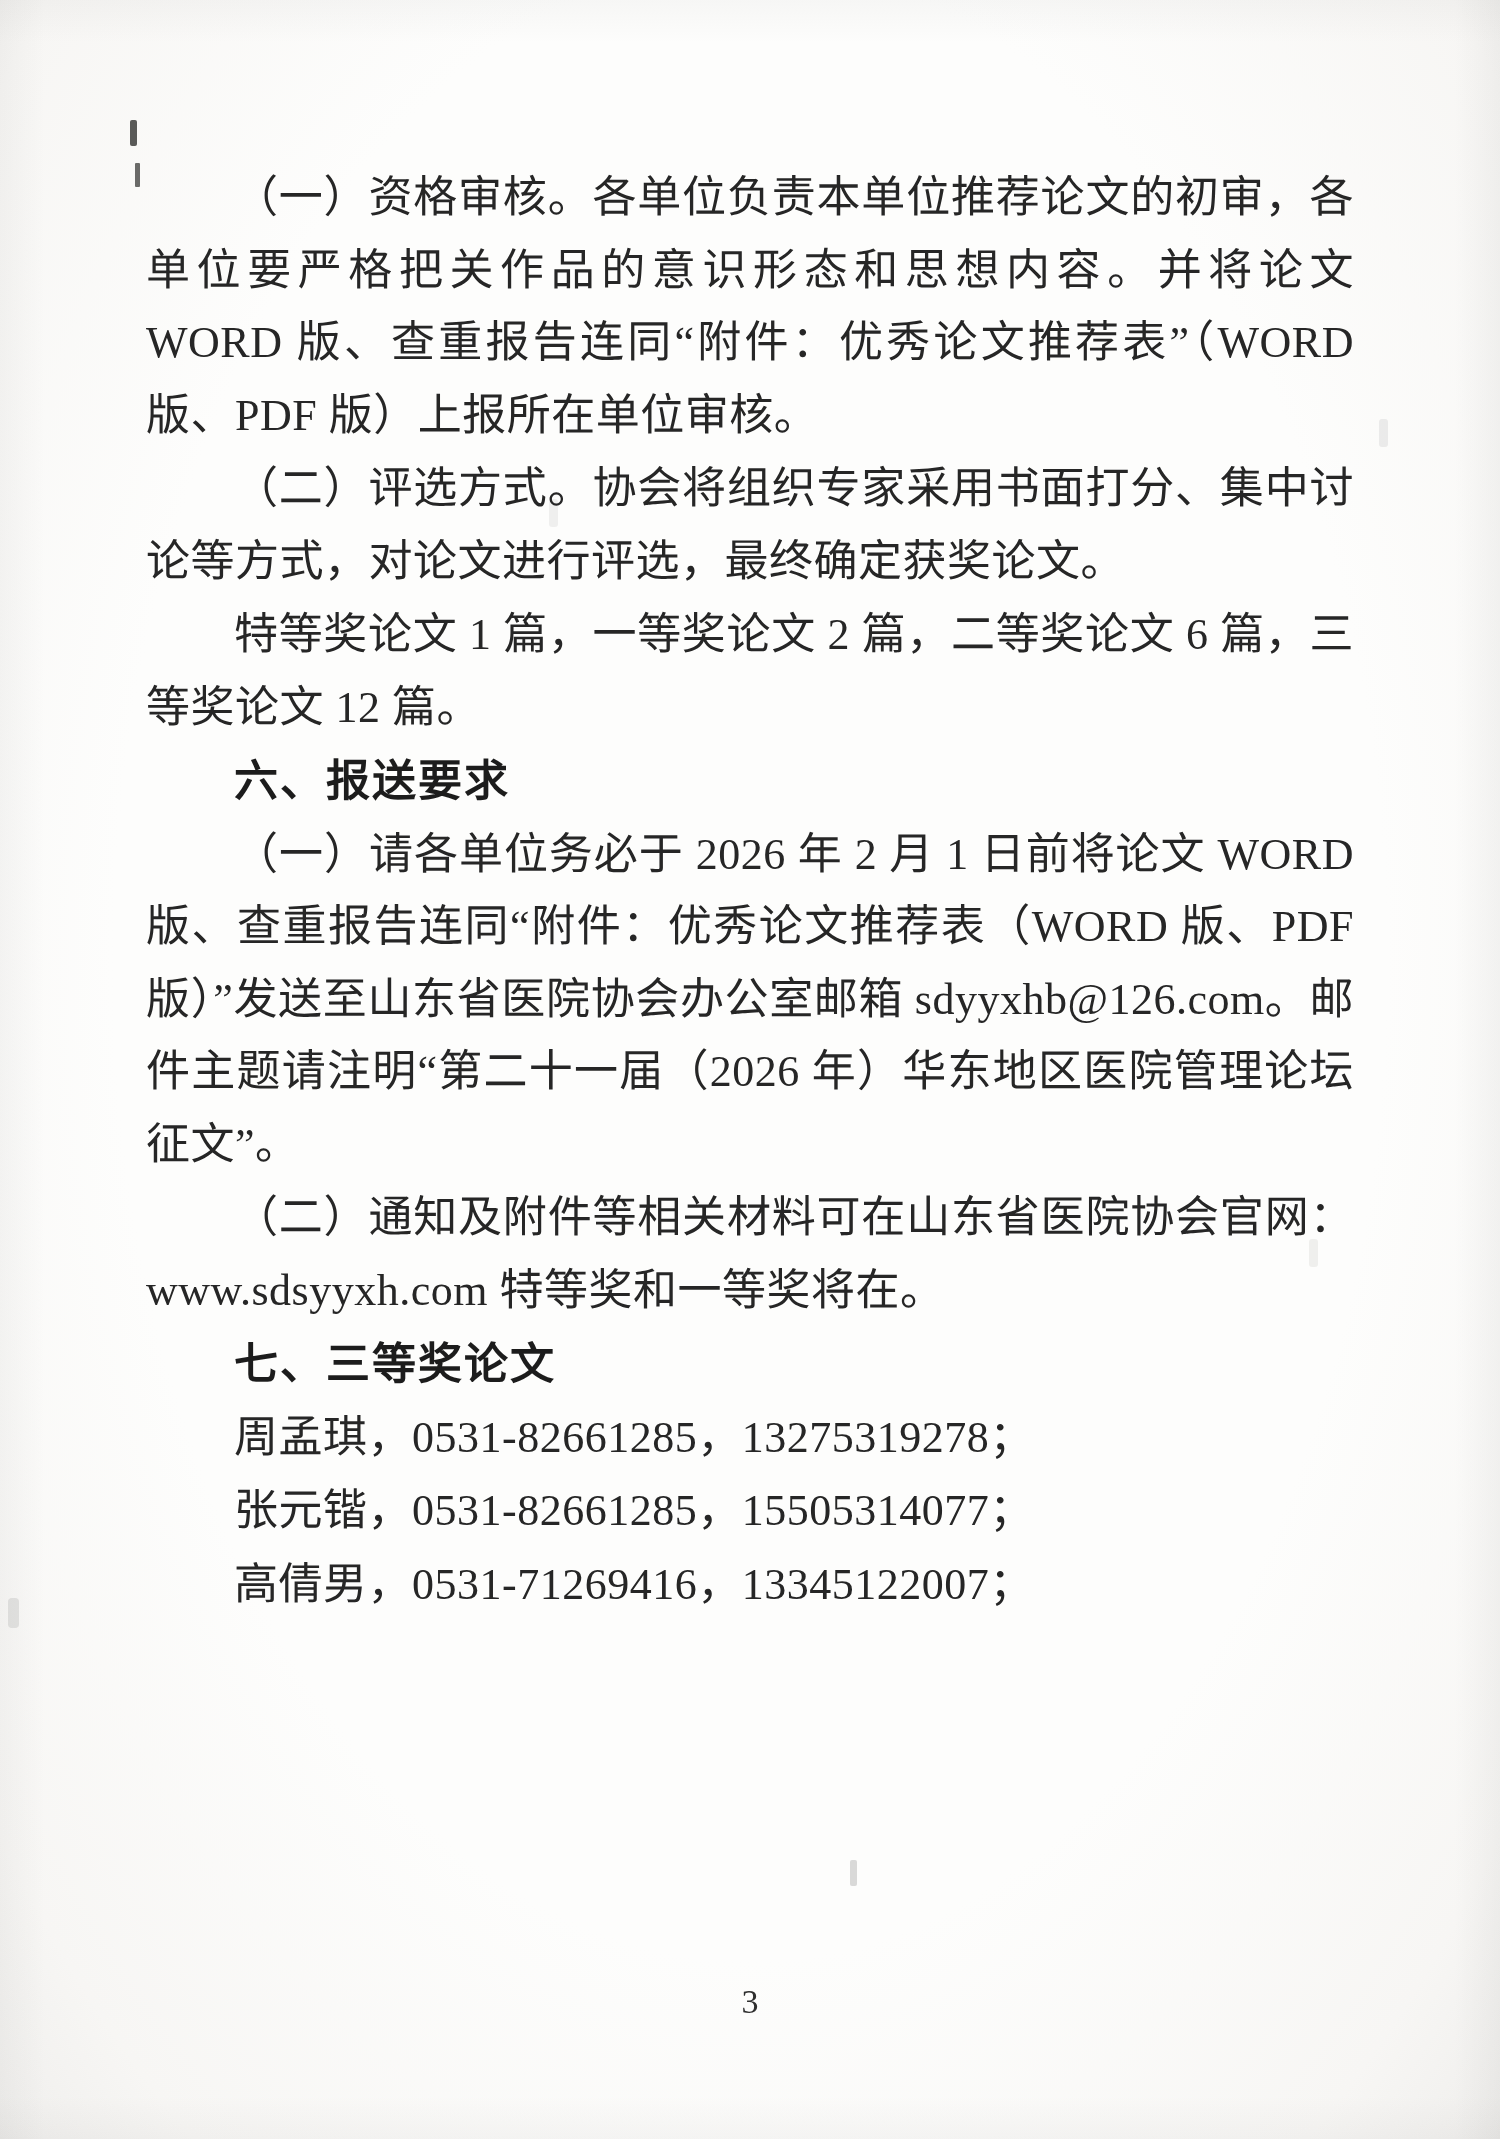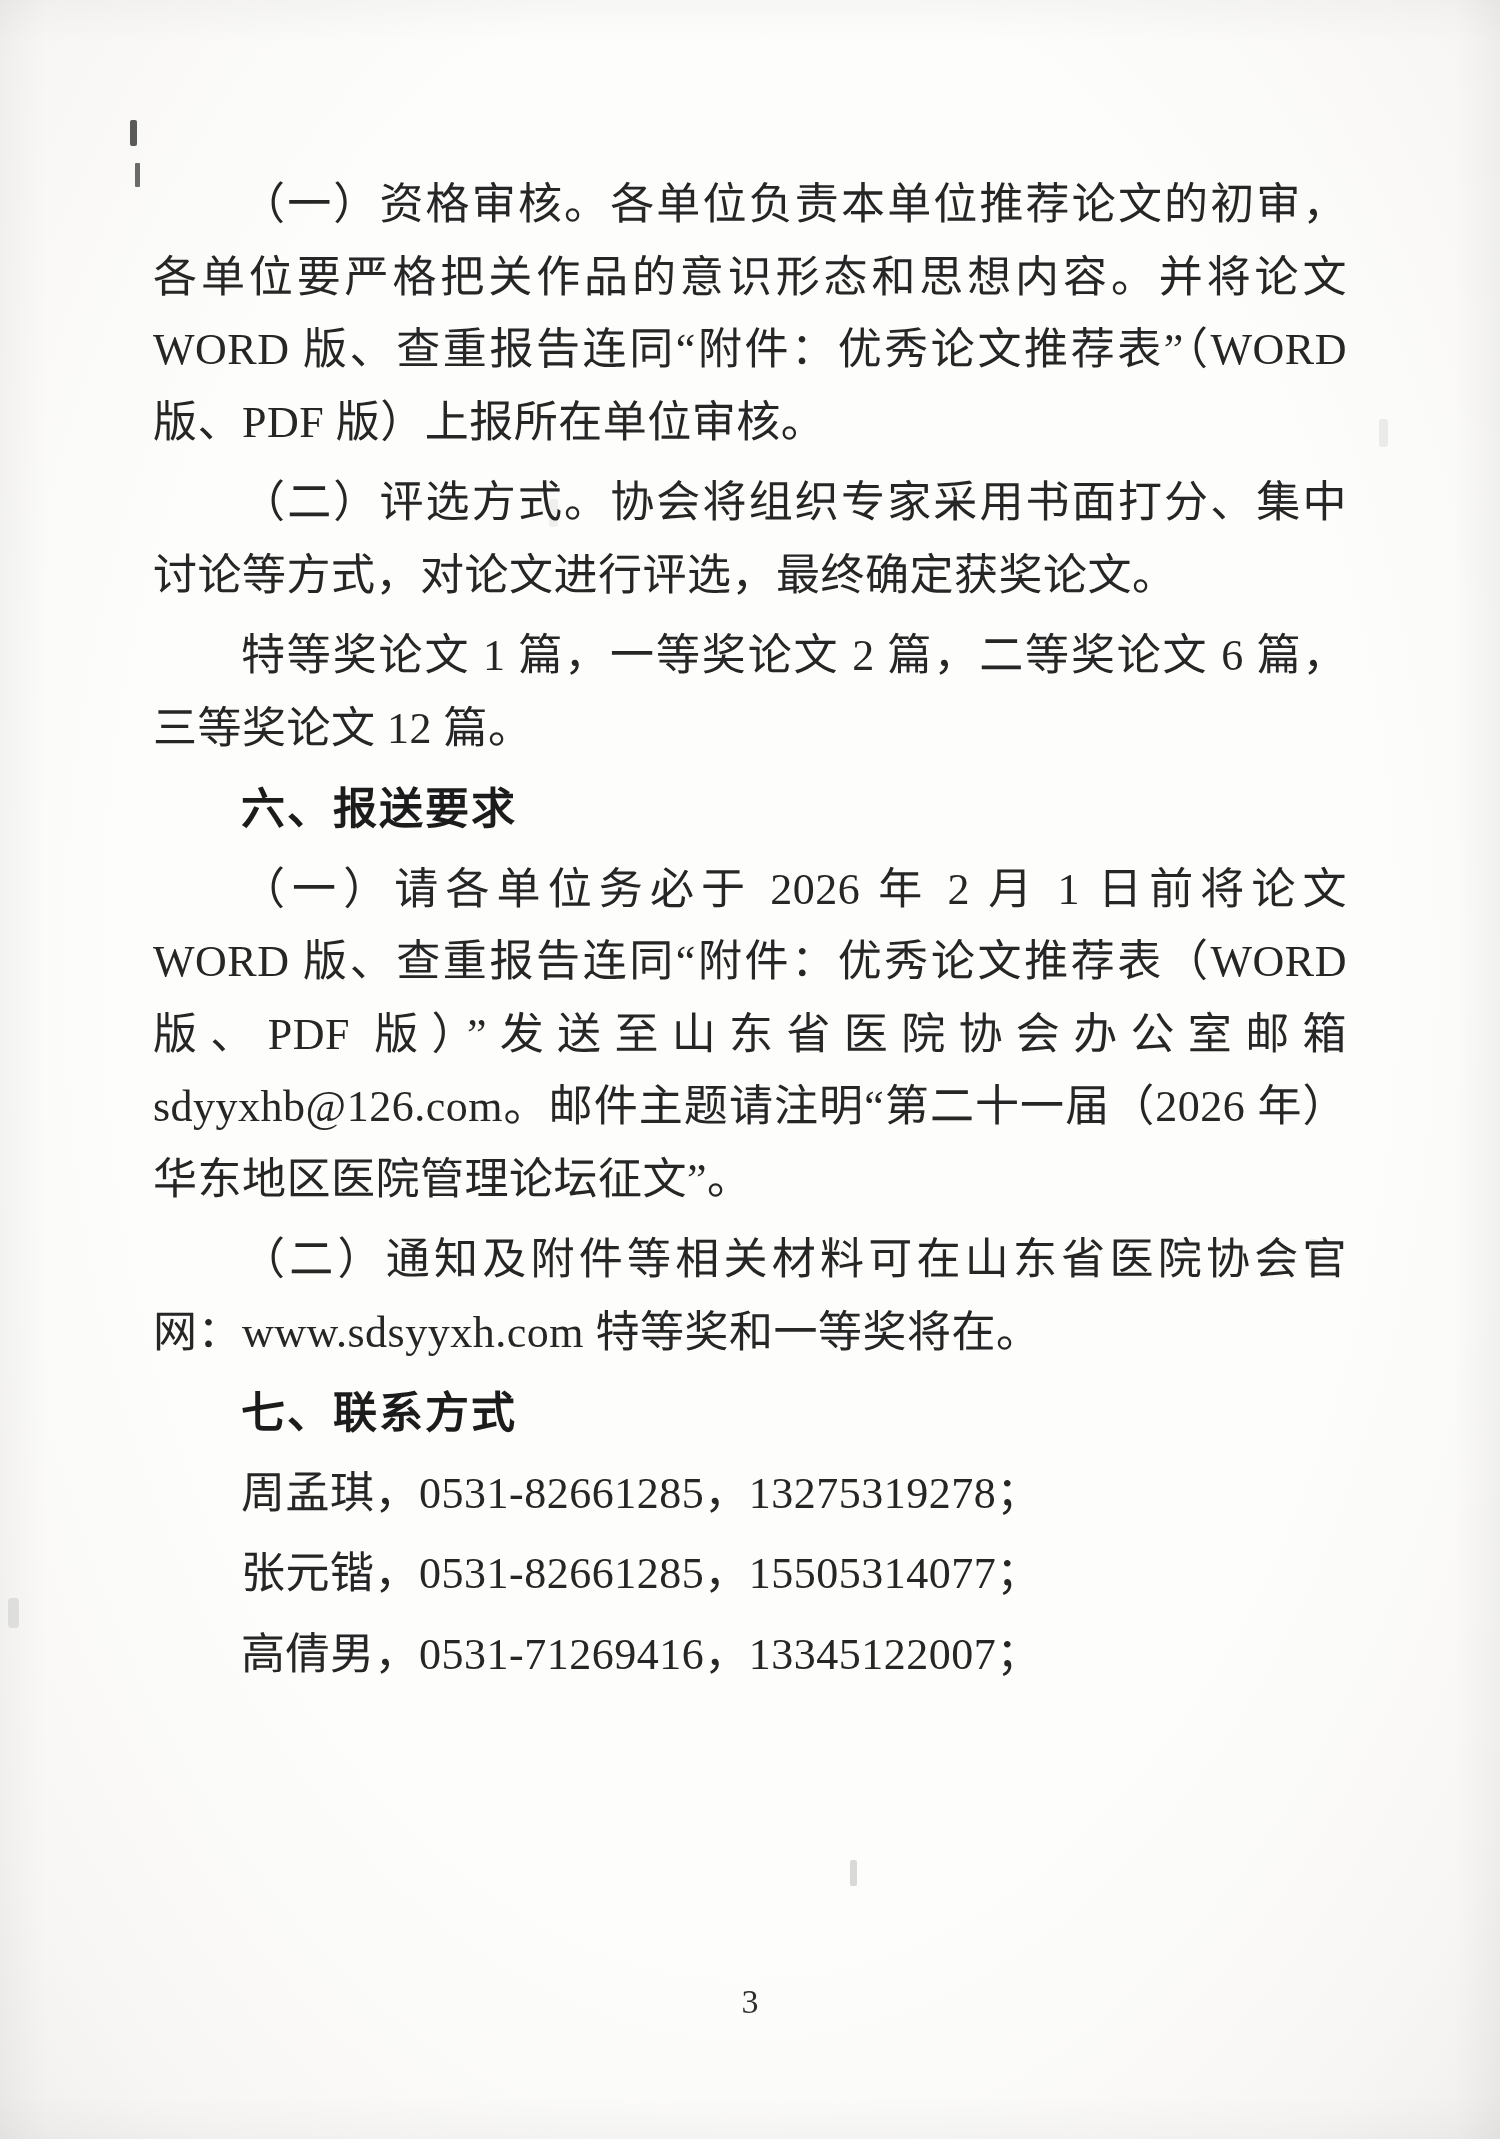--- a/index.html
+++ b/index.html
@@ -23,21 +23,21 @@
     top: 161px;
     width: 1210px;
     font-family: "Liberation Serif", "DejaVu Serif", serif;
     font-size: 44px;
     line-height: 72.5px;
     letter-spacing: 0.5px;
     text-align: justify;
     text-justify: inter-ideograph;
   }
   .content p {
-    margin: 8px;
+    margin: 1px;
     text-indent: 2em;
     word-break: normal;
     overflow-wrap: break-word;
   }
   .content p.heading {
     font-family: "Liberation Sans", "DejaVu Sans", sans-serif;
     font-weight: bold;
     color: #1c1c1c;
     letter-spacing: 2px;
   }
@@ -87,20 +87,20 @@
 <div class="page">
   <div class="scan-noise"></div>
 
   <main class="content">
     <p class="body">（一）资格审核。各单位负责本单位推荐论文的初审，各单位要严格把关作品的意识形态和思想内容。并将论文 WORD 版、查重报告连同“附件：优秀论文推荐表”（WORD 版、PDF 版）上报所在单位审核。</p>
     <p class="body">（二）评选方式。协会将组织专家采用书面打分、集中讨论等方式，对论文进行评选，最终确定获奖论文。</p>
     <p class="body">特等奖论文 1 篇，一等奖论文 2 篇，二等奖论文 6 篇，三等奖论文 12 篇。</p>
     <p class="heading">六、报送要求</p>
     <p class="body">（一）请各单位务必于 2026 年 2 月 1 日前将论文 WORD 版、查重报告连同“附件：优秀论文推荐表（WORD 版、PDF 版）”发送至山东省医院协会办公室邮箱 sdyyxhb@126.com。邮件主题请注明“第二十一届（2026 年）华东地区医院管理论坛征文”。</p>
     <p class="body">（二）通知及附件等相关材料可在山东省医院协会官网：www.sdsyyxh.com 特等奖和一等奖将在。</p>
-    <p class="heading">七、联系方式</p>
+    <p class="heading">七、三等奖论文</p>
     <p class="body">周孟琪，0531-82661285，13275319278；</p>
     <p class="body">张元锴，0531-82661285，15505314077；</p>
     <p class="body">高倩男，0531-71269416，13345122007；</p>
   </main>
 
   <div class="page-number">3</div>
 </div>
 
 </body></html>

